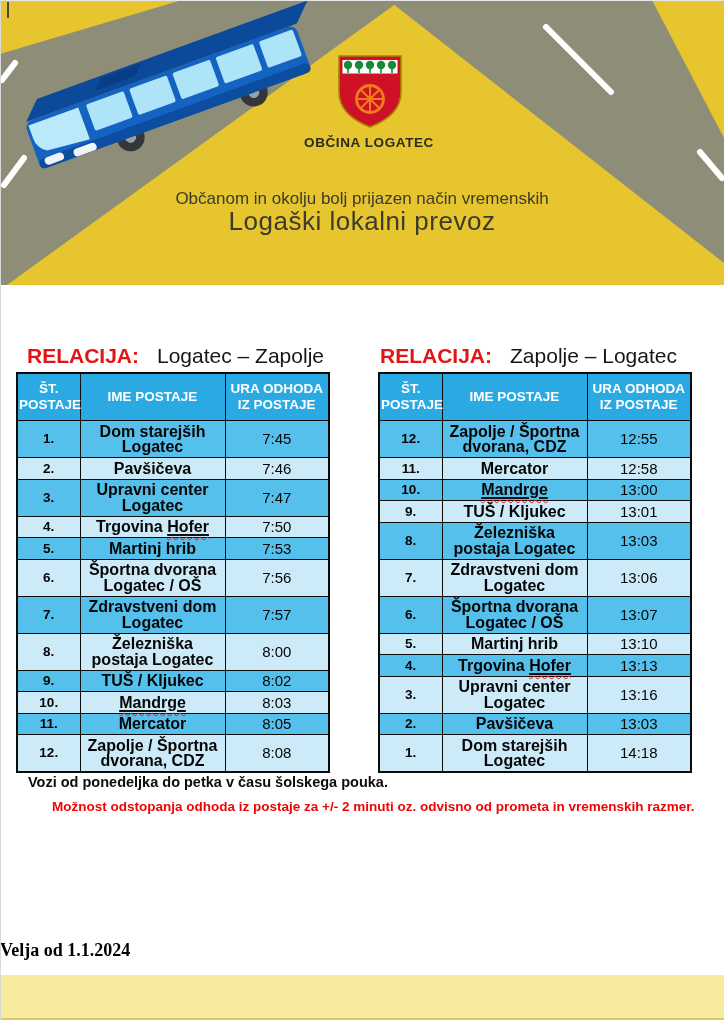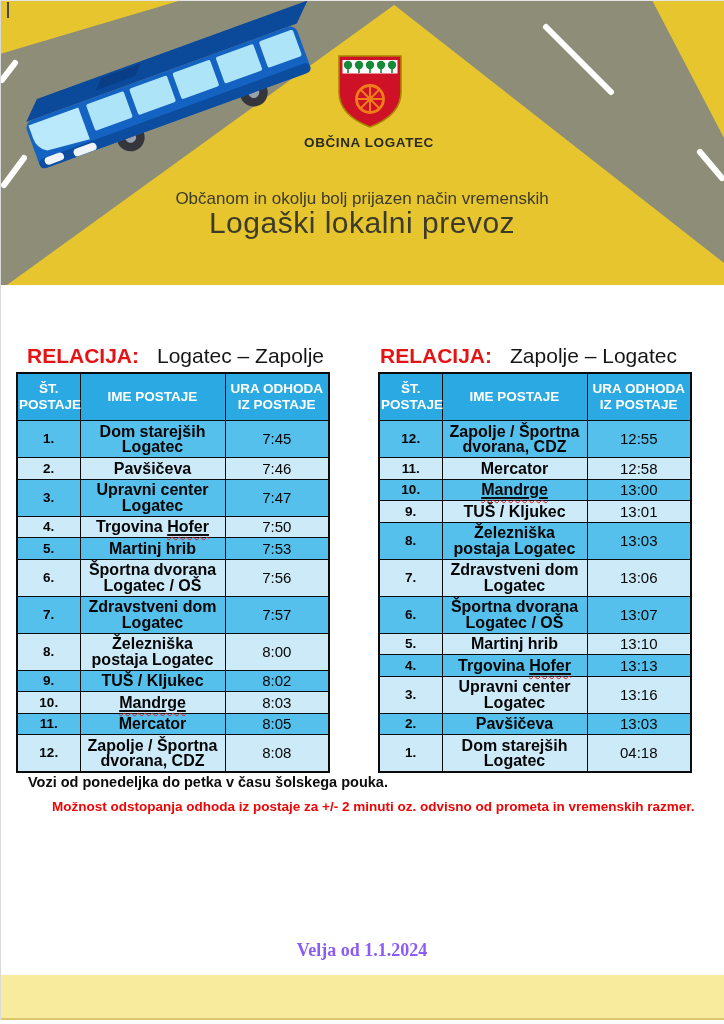--- a/index.html
+++ b/index.html
@@ -16,21 +16,21 @@
   .org-name {
     position:absolute; left:169px; top:135px; width:400px; text-align:center;
     font-size:13.5px; font-weight:700; letter-spacing:.6px; color:#2b2b22;
   }
   .subtitle {
     position:absolute; left:0; top:189px; width:724px; text-align:center;
     font-size:17px; color:#3c3b2a;
   }
   .main-title {
     position:absolute; left:0; top:206px; width:724px; text-align:center;
-    font-size:30px; font-weight:400; letter-spacing:.5px; color:#3c3b2a;
+    font-size:26px; font-weight:400; letter-spacing:.5px; color:#3c3b2a;
   }
   .crest { position:absolute; left:336px; top:52px; }
 
   
   .relation { position:absolute; top:344px; font-size:21px; white-space:nowrap; }
   .relation.r1 { left:27px; }
   .relation.r2 { left:380px; }
   .rel-label { color:#e51414; font-weight:700; }
   .rel-route { color:#161616; font-weight:400; margin-left:18px; }
 
@@ -57,22 +57,22 @@
   }
   .black-ul {
     text-decoration-line:underline; text-decoration-style:solid;
     text-decoration-color:#111; text-decoration-thickness:1.5px; text-underline-offset:2px;
   }
 
   
   .note-black { position:absolute; left:28px; top:774px; font-size:14.5px; font-weight:700; color:#0d0d0d;text-align:center; }
   .note-red   { position:absolute; left:16px; top:799px; font-size:13.5px; font-weight:700; color:#ef0505;padding-left:36px; }
   .valid-from {
-    position:absolute; left:0; top:940px; width:724px; text-align:center;
-    font-family:"Liberation Serif", serif; font-weight:700; font-size:18px; color:#8b5cf6;
+    position:absolute; left:0; top:940px; width:724px; text-align:left;
+    font-family:"Liberation Serif", serif; font-weight:700; font-size:18px; color:#000000;
   }
   .footer-bar {
     position:absolute; left:0; top:975px; width:724px; height:43px;
     background:#f8eb9e; border-bottom:3px solid #dcc76b;
   }
   .page-bottom-edge { position:absolute; left:0; top:1021px; width:724px; height:3px; background:#a9a9a2; }
 </style>
 </head>
 <body>
 
@@ -296,21 +296,21 @@
           <td class="c-time">13:16</td>
         </tr>
         <tr>
           <td class="c-num">2.</td>
           <td class="c-name">Pavšičeva</td>
           <td class="c-time">13:03</td>
         </tr>
         <tr>
           <td class="c-num">1.</td>
           <td class="c-name">Dom starejših Logatec</td>
-          <td class="c-time">04:18</td>
+          <td class="c-time">14:18</td>
         </tr>
       </tbody>
   </table>
 
   <div class="note-black">Vozi od ponedeljka do petka v času šolskega pouka.</div>
   <div class="note-red">Možnost odstopanja odhoda iz postaje za +/- 2 minuti oz. odvisno od prometa in vremenskih razmer.</div>
   <div class="valid-from">Velja od 1.1.2024</div>
   <div class="footer-bar"></div>
   <div class="page-bottom-edge"></div>
 

